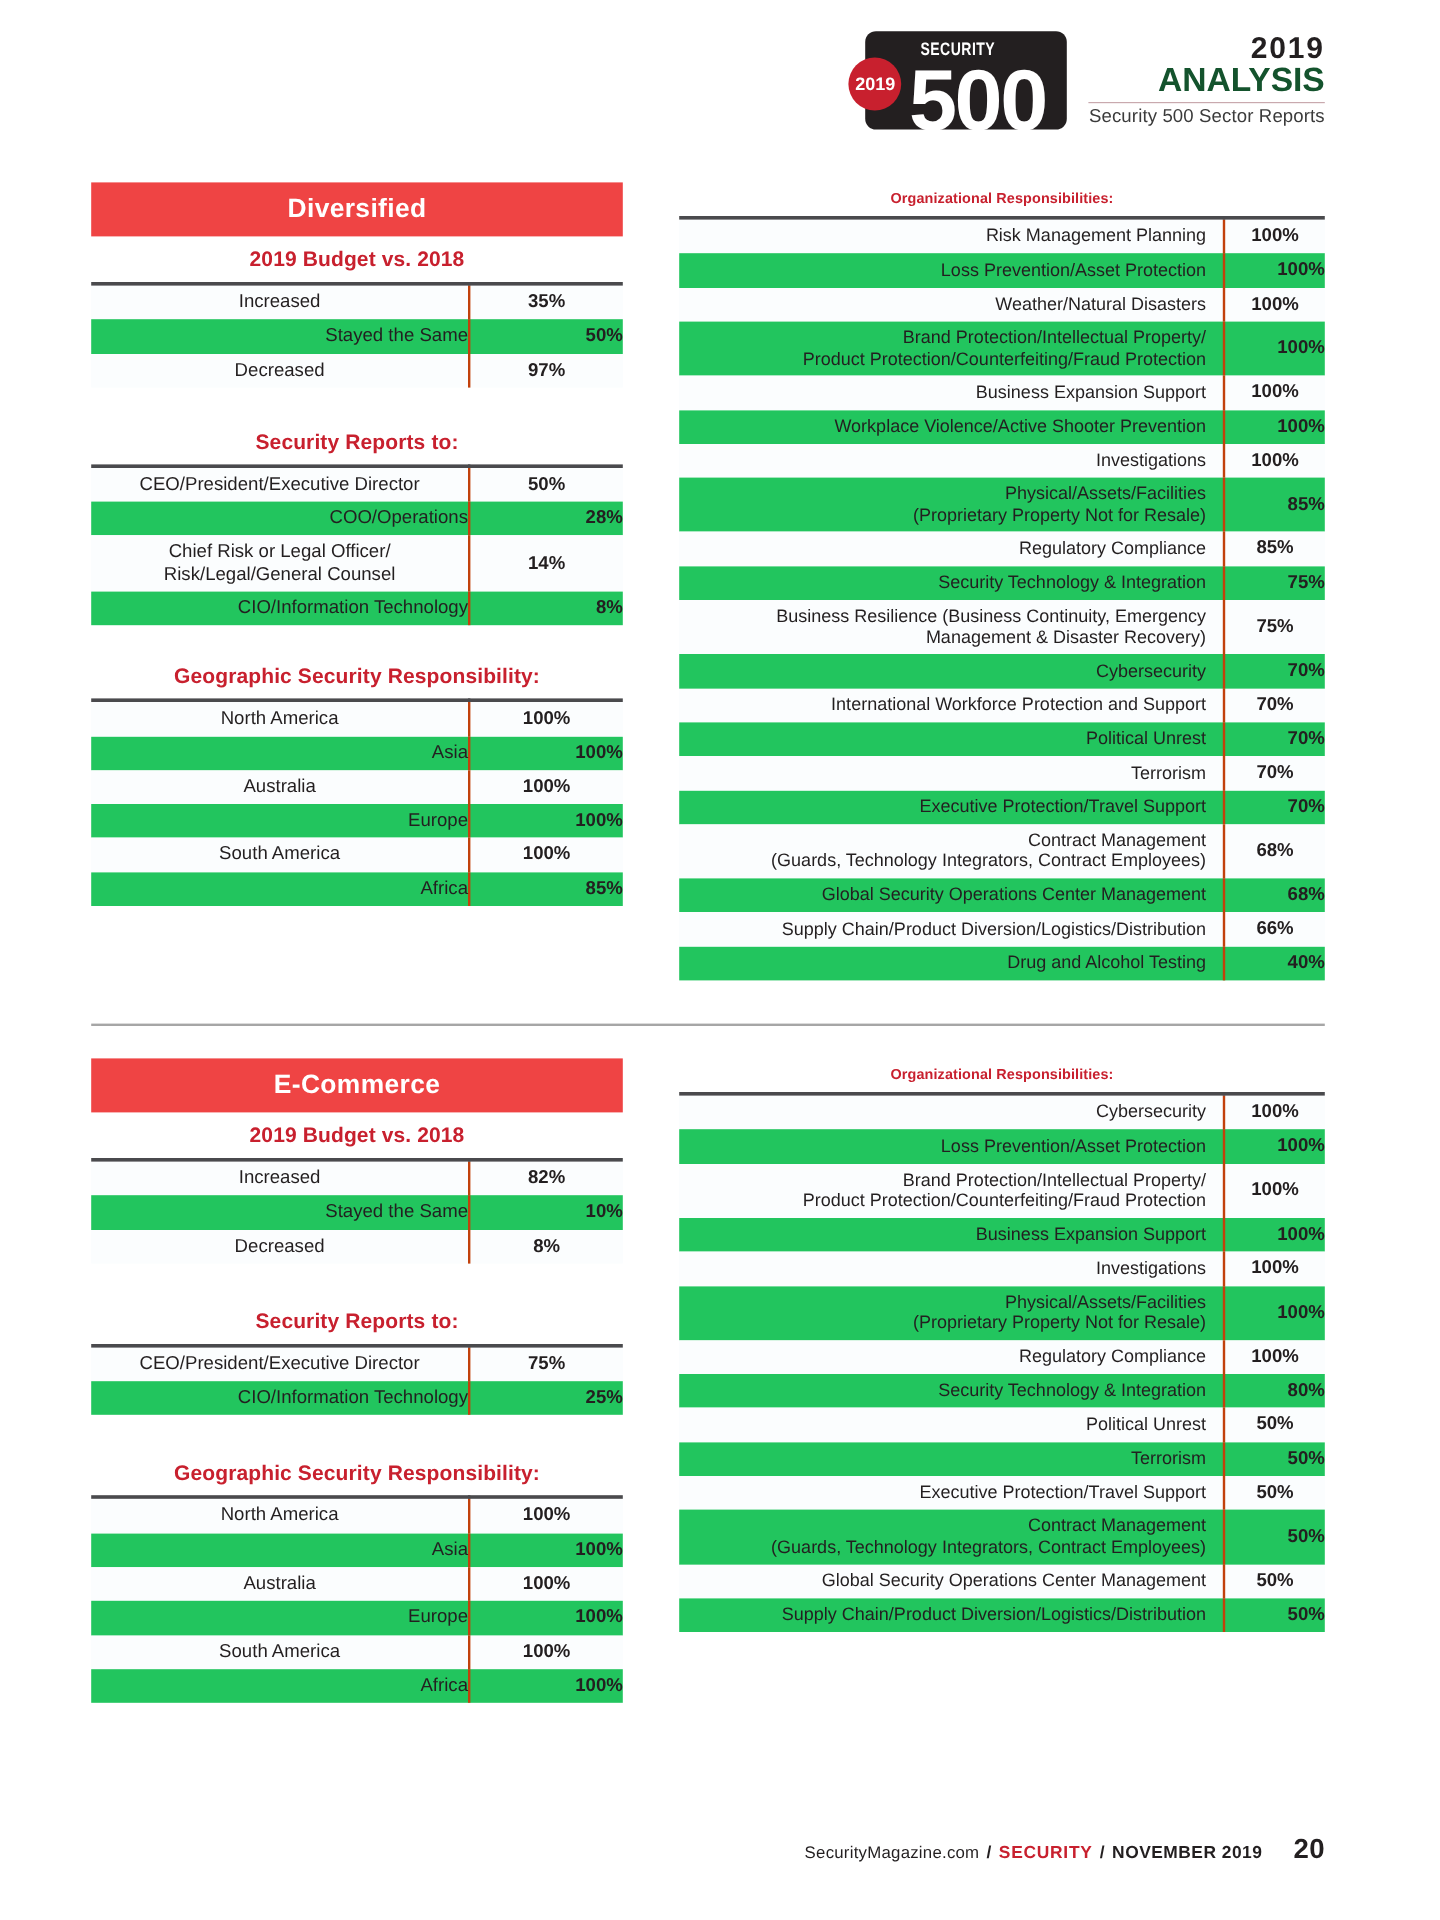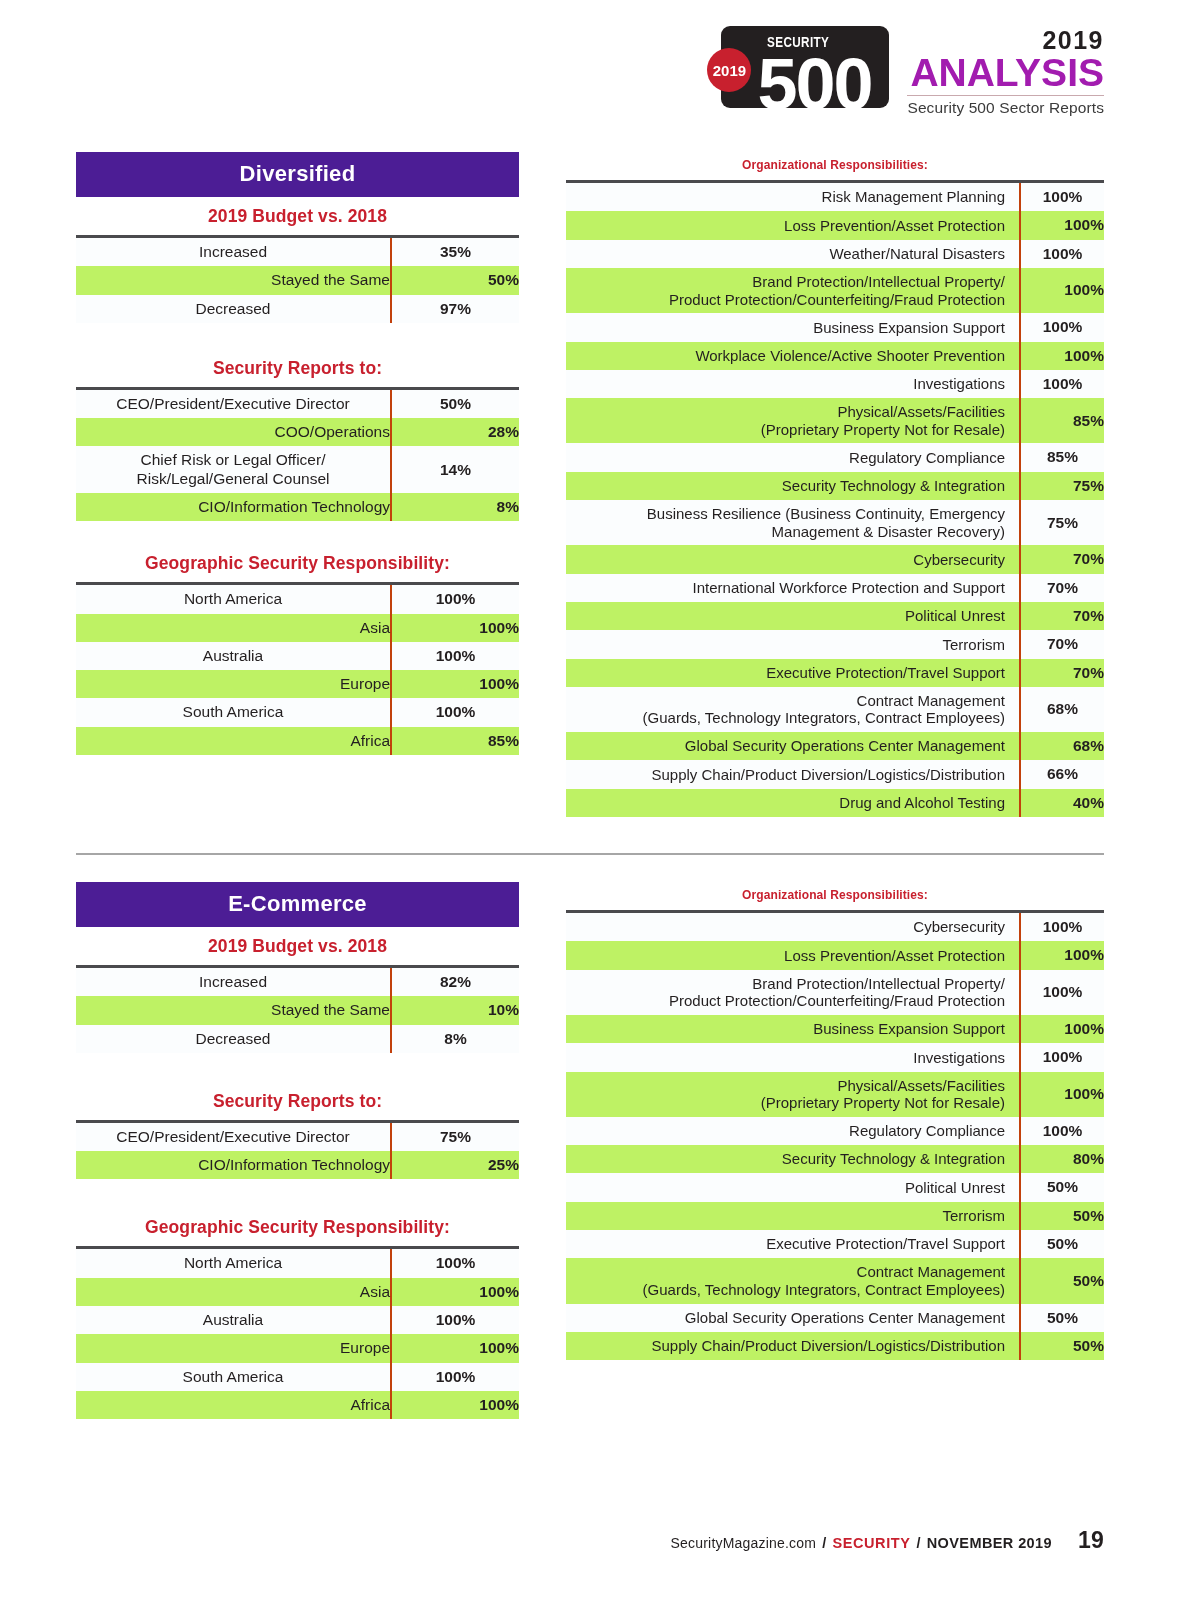--- a/index.html
+++ b/index.html
@@ -74,23 +74,23 @@
   }
   .header-year {
     font-size: 25px;
     font-weight: bold;
     color: #231f20;
     letter-spacing: 1.5px;
     line-height: 1;
     margin-bottom: 1px;
   }
   .header-analysis {
-    font-size: 39px;
-    font-weight: bold;
-    color: #a21caf;
+    font-size: 28px;
+    font-weight: bold;
+    color: #14532d;
     letter-spacing: 0px;
     line-height: 0.95;
   }
   .header-rule {
     height: 1px;
     background: #c9a9ae;
     margin: 4px 0 3px 0;
   }
   .header-sub {
     font-size: 15.5px;
@@ -100,21 +100,21 @@
 
   
   .section {
     position: absolute;
     left: 0; width: 1200px;
   }
   .col-left  { position: absolute; left: 76px;  width: 443px; }
   .col-right { position: absolute; left: 566px; width: 538px; }
 
   .sector-banner {
-    background: #4c1d95;
+    background: #ef4444;
     color: #ffffff;
     text-align: center;
     font-size: 22px;
     font-weight: bold;
     letter-spacing: 0.3px;
     padding: 9px 0 10px 0;
   }
 
   .tbl-title {
     color: #c8202e;
@@ -126,21 +126,21 @@
   }
   .tbl-title.right-title { font-size: 12px; }
 
   table.data {
     width: 100%;
     border-collapse: collapse;
     border-top: 3px solid #4a4a4d;
     table-layout: fixed;
   }
   table.data tr.r-odd  td { background: #fbfdfe; }
-  table.data tr.r-even td { background: #bef264; text-align: right; }
+  table.data tr.r-even td { background: #22c55e; text-align: right; }
 
   table.data td {
     font-size: 15.5px;
     color: #231f20;
     padding: 5px 0;
     vertical-align: middle;
     line-height: 1.18;
   }
   td.label {
     text-align: center;
@@ -508,14 +508,14 @@
       </table>
   </div>
 </div>
 
 <div class="footer">
   <span class="footer-site">SecurityMagazine.com</span>
   <span class="footer-slash">/</span>
   <span class="footer-brand">SECURITY</span>
   <span class="footer-slash">/</span>
   <span class="footer-date">NOVEMBER 2019</span>
-  <span class="footer-page">19</span>
+  <span class="footer-page">20</span>
 </div>
 
 </body></html>

